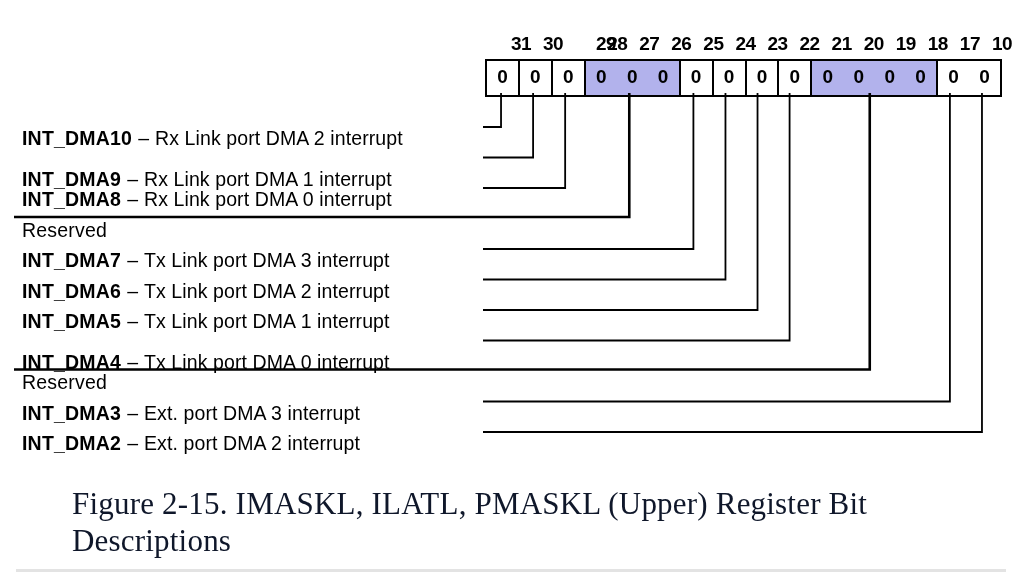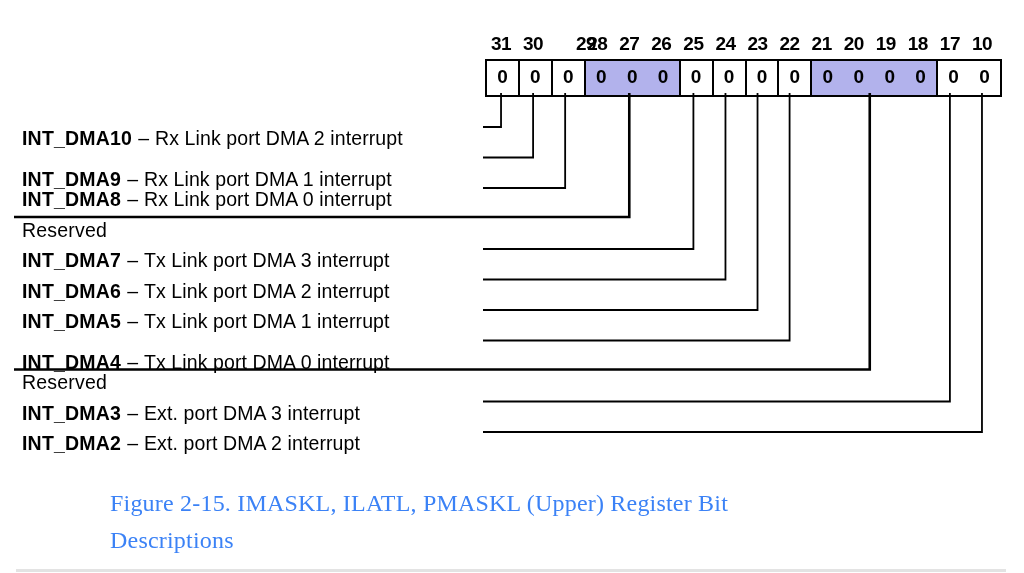--- a/index.html
+++ b/index.html
@@ -14,20 +14,21 @@
   }
   .bitnum {
     position: absolute;
     top: 35px;
     height: 17px;
     line-height: 17px;
     text-align: center;
     font-weight: bold;
     font-size: 19px;
     letter-spacing: -0.5px;
+    margin-left: 20px;
   }
   #register-box {
     position: absolute;
     left: 485px;
     top: 59px;
     width: 513px;
     height: 34px;
     border: 2px solid #000;
     box-sizing: content-box;
     display: flex;
@@ -62,25 +63,24 @@
   }
   .rname { font-weight: bold; letter-spacing: 0.2px; }
   .rsep  { margin: 0 6px; font-weight: normal; }
   .rdesc { font-weight: normal; letter-spacing: 0.1px; }
   .reserved-name { font-weight: normal; letter-spacing: 0.2px; }
   #figure-caption {
     position: absolute;
     left: 72px;
     top: 485px;
     font-family: "Liberation Serif", "DejaVu Serif", serif;
-    font-size: 24px;
+    font-size: 31px;
     line-height: 37px;
     letter-spacing: 0.2px;
-    color: #3b82f6;
-    margin-left: 38px;
+    color: #0f172a;
   }
   #cutoff-strip {
     position: absolute;
     left: 16px;
     top: 569px;
     width: 990px;
     height: 3px;
     background: #d4d4d4;
     opacity: 0.65;
   }

